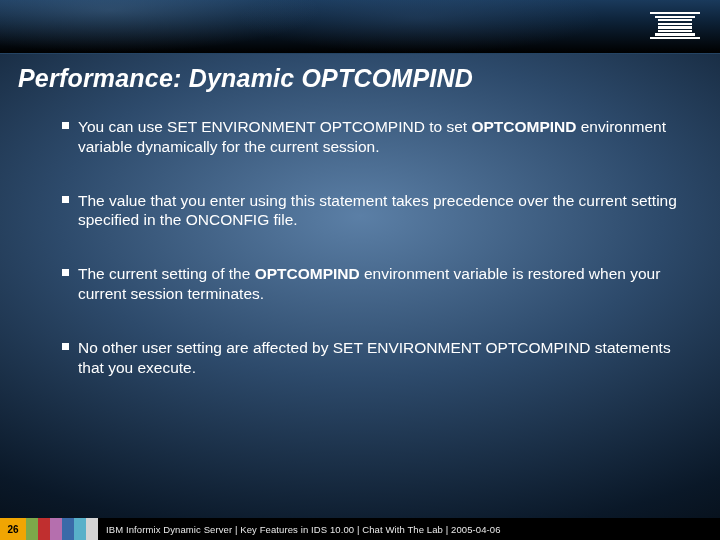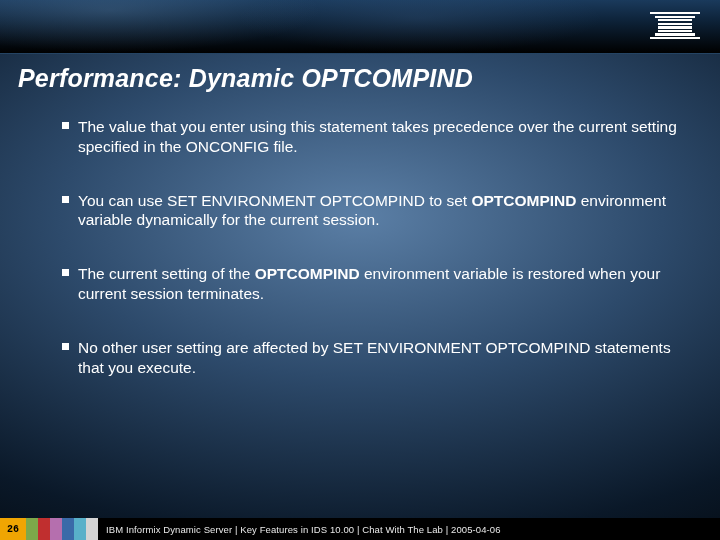--- a/index.html
+++ b/index.html
@@ -68,21 +68,20 @@
     font-size: 9.5px;
     color: #e8e8e8;
   }
   .page-num {
     width: 26px;
     background: #f0a502;
     color: #000000;
     display: flex; align-items: center; justify-content: center;
     font-size: 10px;
     font-weight: bold;
-    font-family: Liberation Mono, monospace;
   }
   .color-bars { display: flex; }
   .color-bars span { width: 12px; }
   .cb1 { background: #7da84a; }
   .cb2 { background: #c02f2f; }
   .cb3 { background: #b56fae; }
   .cb4 { background: #3a6aa8; }
   .cb5 { background: #58b0c9; }
   .cb6 { background: #d4d4d4; }
   .footer-text {
@@ -111,24 +110,24 @@
       <div class="bar short2"></div>
       <div class="bar short1"></div>
       <div class="bar"></div>
     </div>
   </div>
 
   <div class="title">Performance: Dynamic OPTCOMPIND</div>
 
   <div class="content">
     <div class="bullet">
-      <span>The value that you enter using this statement takes precedence over the current setting specified in the ONCONFIG file.</span><b></b><span></span>
+      <span>You can use SET ENVIRONMENT OPTCOMPIND to set </span><b>OPTCOMPIND</b><span> environment variable dynamically for the current session.</span>
     </div>
     <div class="bullet">
-      <span>You can use SET ENVIRONMENT OPTCOMPIND to set </span><b>OPTCOMPIND</b><span> environment variable dynamically for the current session.</span>
+      <span>The value that you enter using this statement takes precedence over the current setting specified in the ONCONFIG file.</span><b></b><span></span>
     </div>
     <div class="bullet">
       <span>The current setting of the </span><b>OPTCOMPIND</b><span> environment variable is restored when your current session terminates.</span>
     </div>
     <div class="bullet">
       <span>No other user setting are affected by SET ENVIRONMENT OPTCOMPIND statements that you execute.</span><b></b><span></span>
     </div>
   </div>
 
   <div class="footer">

